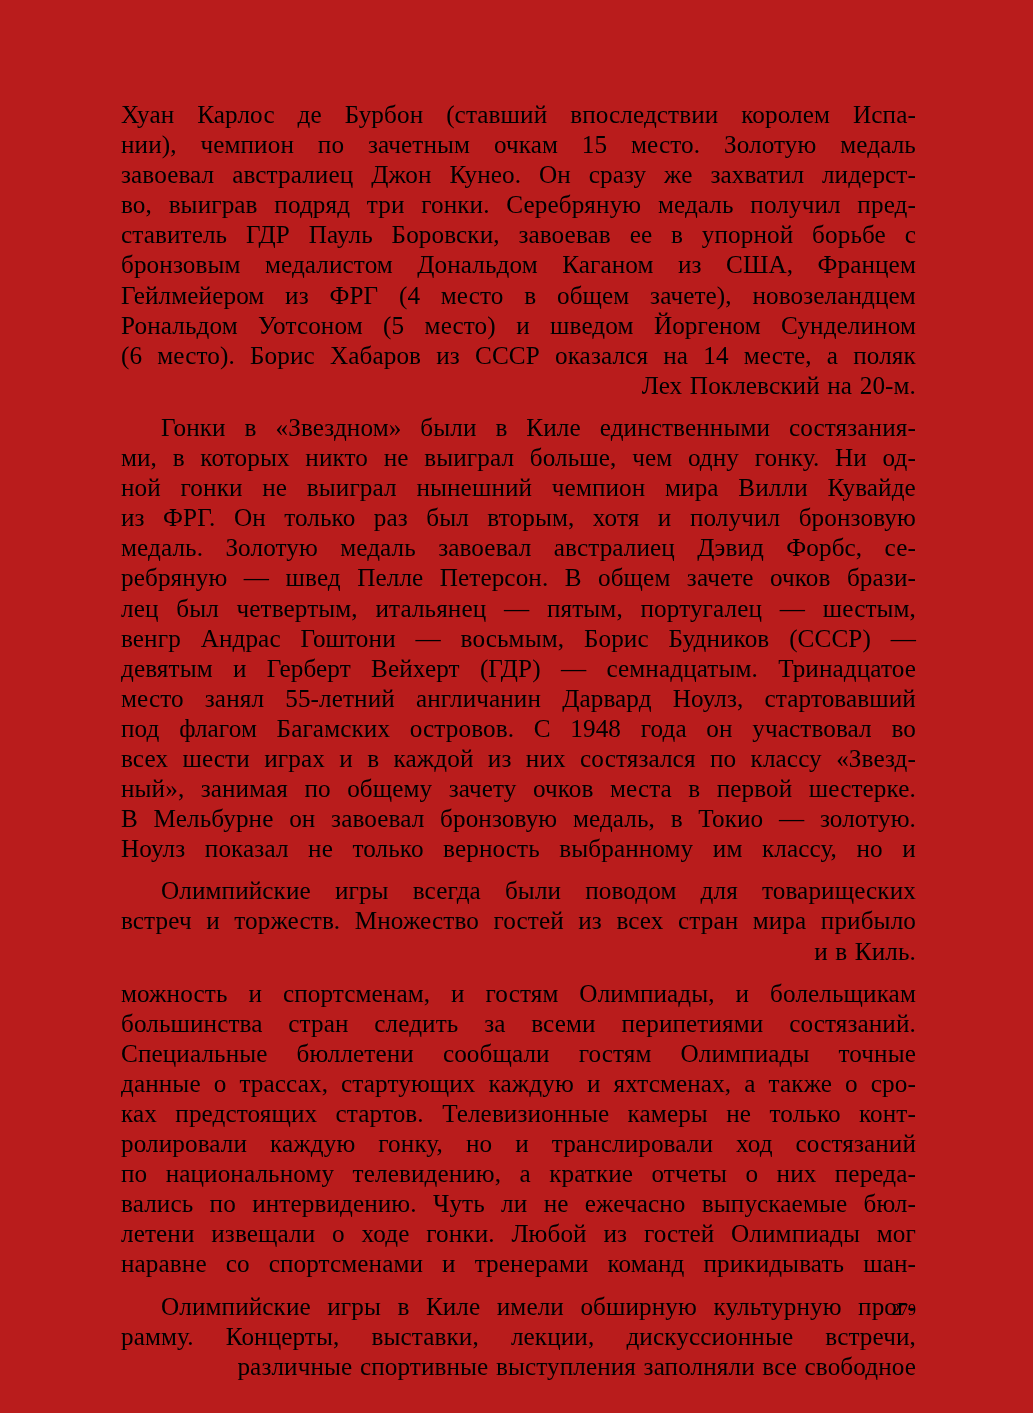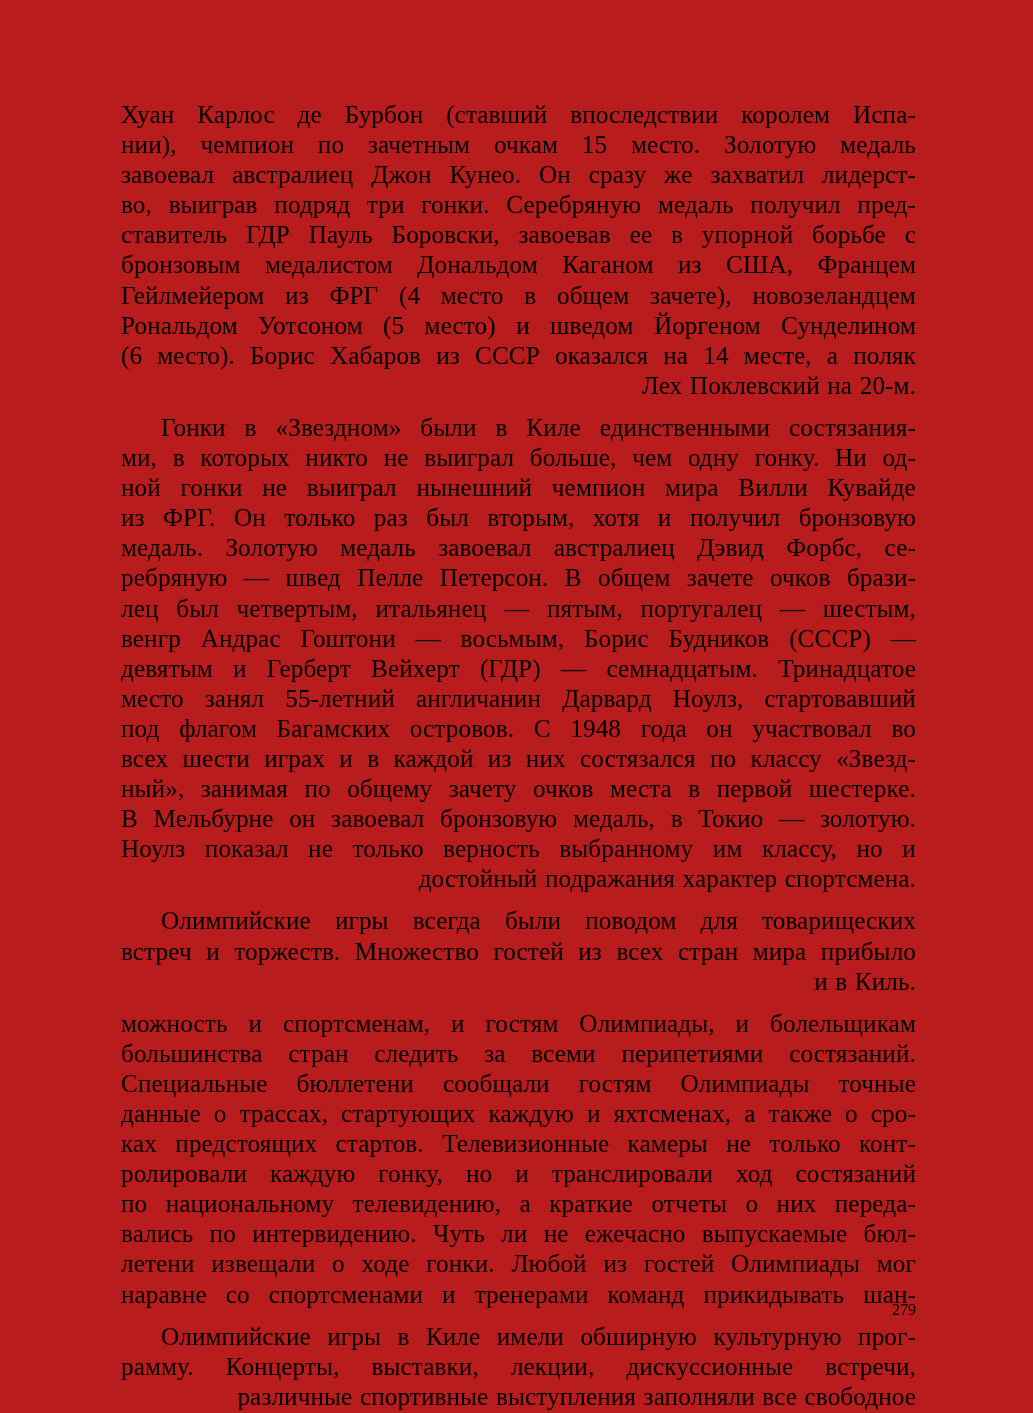--- a/index.html
+++ b/index.html
@@ -368,26 +368,20 @@
           <span class="w">показал</span>
           <span class="w">не</span>
           <span class="w">только</span>
           <span class="w">верность</span>
           <span class="w">выбранному</span>
           <span class="w">им</span>
           <span class="w">классу,</span>
           <span class="w">но</span>
           <span class="w">и</span>
         </div>
-        <div class="line last">
-          <span class="w">достойный</span>
-          <span class="w">подражания</span>
-          <span class="w">характер</span>
-          <span class="w">спортсмена.</span>
-        </div>
       </div>
       <div class="para">
         <div class="line indent">
           <span class="w">Олимпийские</span>
           <span class="w">игры</span>
           <span class="w">всегда</span>
           <span class="w">были</span>
           <span class="w">поводом</span>
           <span class="w">для</span>
           <span class="w">товарищеских</span>

